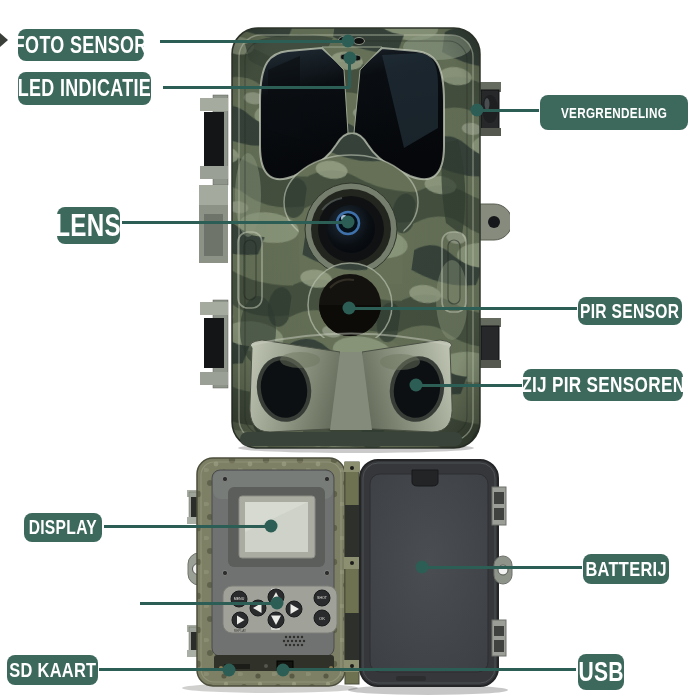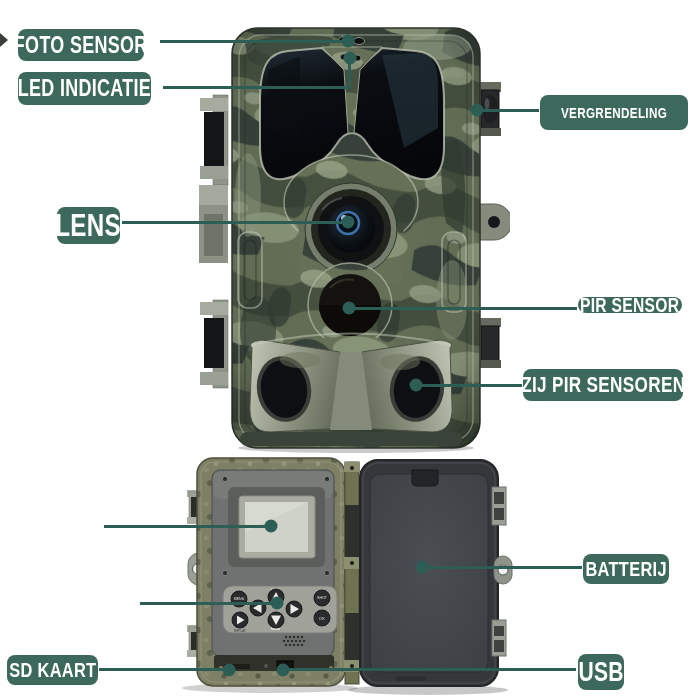--- a/index.html
+++ b/index.html
@@ -348,26 +348,29 @@
     </div>
   <div class="label" style="left:18px;top:72px;width:133px;height:33px;font-size:23px">
       <span>LED INDICATIE</span>
     </div>
   <div class="label" style="left:57px;top:207px;width:63px;height:37px;font-size:31px">
       <span>LENS</span>
     </div>
   <div class="label" style="right:12px;top:95px;width:148px;height:35px;font-size:15px">
       <span>VERGRENDELING</span>
     </div>
-  <div class="label" style="right:18px;top:297px;width:104px;height:16px;font-size:20px">
+  <div class="label" style="right:18px;top:297px;width:104px;height:28px;font-size:20px">
       <span>PIR SENSOR</span>
     </div>
   <div class="label" style="right:17px;top:369px;width:160px;height:32px;font-size:22px">
       <span>ZIJ PIR SENSOREN</span>
     </div>
+  <div class="label" style="left:24px;top:513px;width:78px;height:29px;font-size:20px">
+      <span>DISPLAY</span>
+    </div>
   <div class="label" style="left:7px;top:655px;width:91px;height:30px;font-size:21px">
       <span>SD KAART</span>
     </div>
   <div class="label" style="right:31px;top:554px;width:86px;height:30px;font-size:21px">
       <span>BATTERIJ</span>
     </div>
   <div class="label" style="right:76px;top:654px;width:46px;height:36px;font-size:27px">
       <span>USB</span>
     </div>
 

